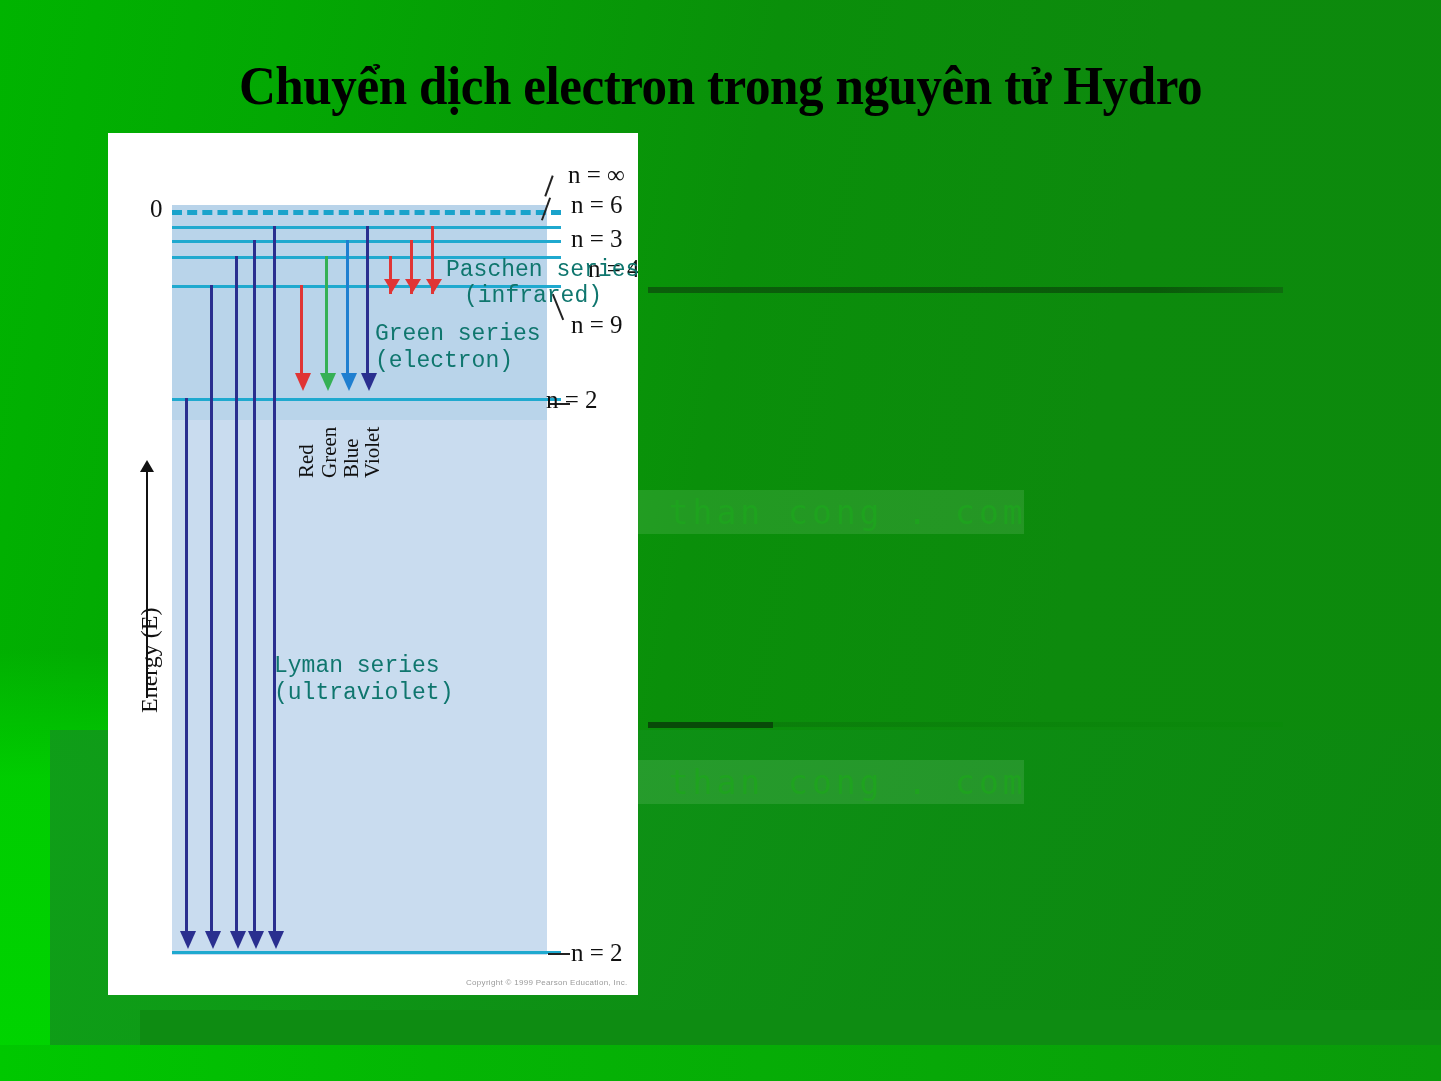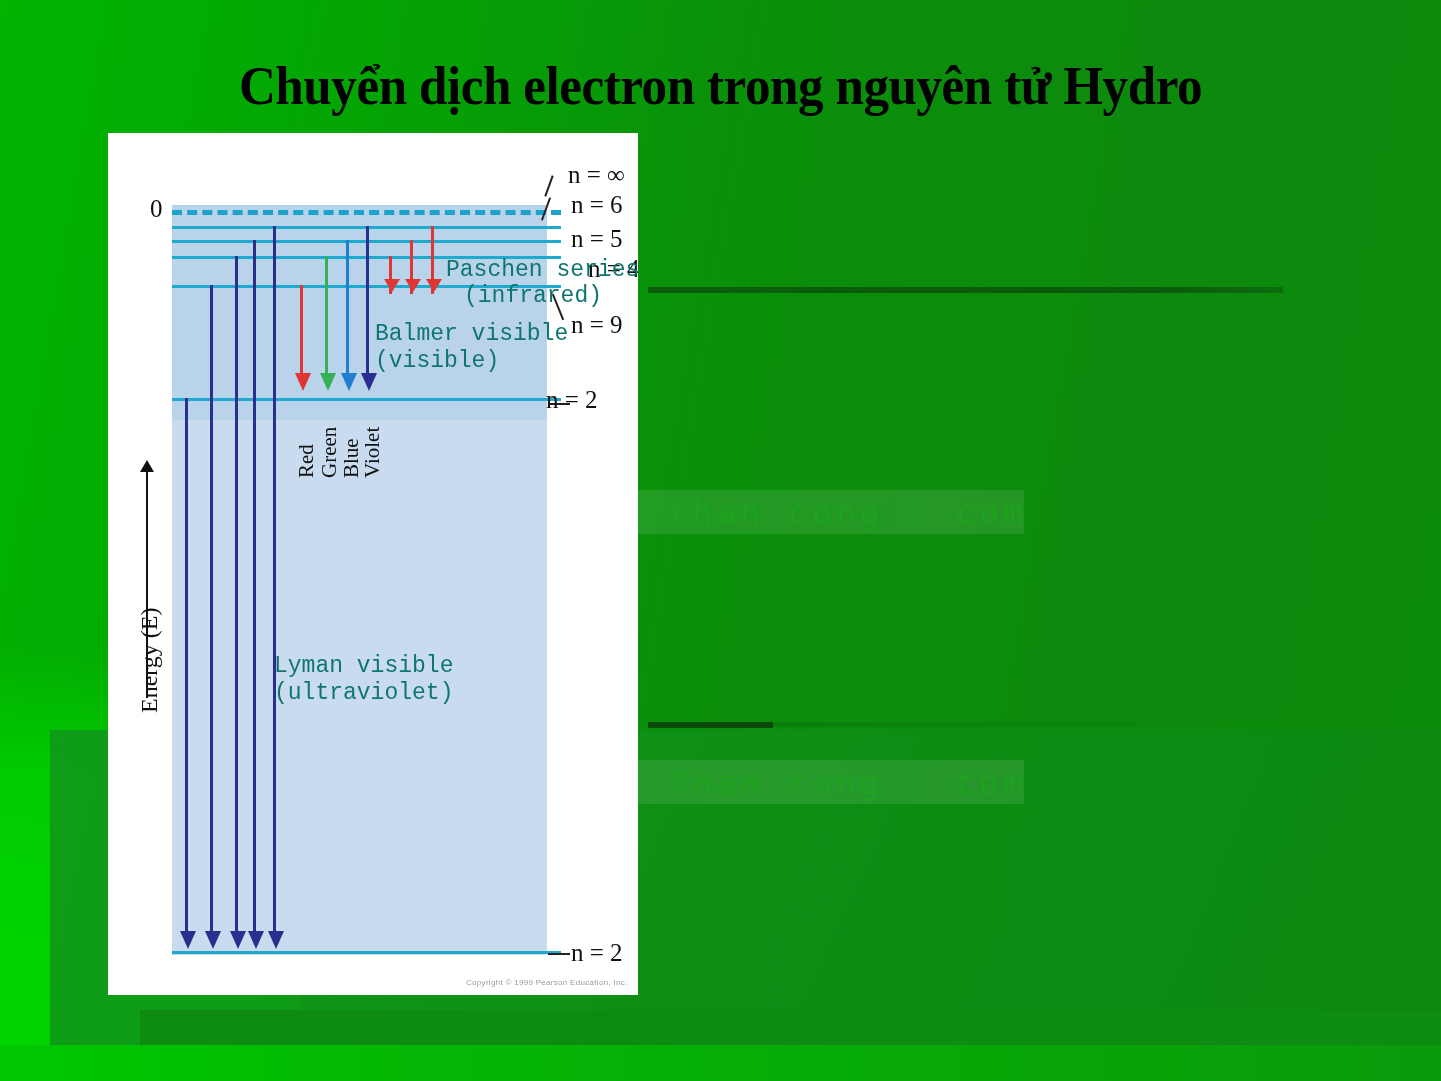--- a/index.html
+++ b/index.html
@@ -268,21 +268,21 @@
       <div class="level" style="left:64px; top:818px; width:389px;"></div>
 
       <div class="leader" style="left:440px; top:42px;  width:2px; height:22px; transform:rotate(20deg);"></div>
       <div class="leader" style="left:437px; top:64px;  width:2px; height:24px; transform:rotate(20deg);"></div>
       <div class="leader" style="left:449px; top:160px; width:2px; height:28px; transform:rotate(-22deg);"></div>
       <div class="leader" style="left:440px; top:270px; width:22px; height:2px;"></div>
       <div class="leader" style="left:440px; top:820px; width:22px; height:2px;"></div>
 
       <div class="nlabel" style="left:460px; top:28px;">n = ∞</div>
       <div class="nlabel" style="left:463px; top:58px;">n = 6</div>
-      <div class="nlabel" style="left:463px; top:92px;">n = 5</div>
+      <div class="nlabel" style="left:463px; top:92px;">n = 3</div>
       <div class="nlabel" style="left:480px; top:122px;">n = 4</div>
       <div class="nlabel" style="left:463px; top:178px;">n = 9</div>
       <div class="nlabel" style="left:438px; top:253px;">n = 2</div>
       <div class="nlabel" style="left:463px; top:806px;">n = 2</div>
 
       <div class="trans" style="left:281px; top:123px; height:38px; background:#e03535;"></div>
       <div class="arrowhead" style="left:276px; top:146px; border-top:13px solid #e03535;"></div>
 
       <div class="trans" style="left:302px; top:107px; height:54px; background:#e03535;"></div>
       <div class="arrowhead" style="left:297px; top:146px; border-top:13px solid #e03535;"></div>
@@ -298,22 +298,22 @@
 
       <div class="trans" style="left:217px; top:123px; height:119px; background:#35b055;"></div>
       <div class="arrowhead" style="left:212px; top:240px; border-top:18px solid #35b055;"></div>
 
       <div class="trans" style="left:238px; top:107px; height:135px; background:#1f7fd0;"></div>
       <div class="arrowhead" style="left:233px; top:240px; border-top:18px solid #1f7fd0;"></div>
 
       <div class="trans" style="left:258px; top:93px; height:149px; background:#2a2f8f;"></div>
       <div class="arrowhead" style="left:253px; top:240px; border-top:18px solid #2a2f8f;"></div>
 
-      <div class="caption" style="left:267px; top:188px;">Balmer visible</div>
-      <div class="caption" style="left:267px; top:215px;">(visible)</div>
+      <div class="caption" style="left:267px; top:188px;">Green series</div>
+      <div class="caption" style="left:267px; top:215px;">(electron)</div>
 
       <div class="colorlabel" style="left:186px; top:345px;">Red</div>
       <div class="colorlabel" style="left:209px; top:345px;">Green</div>
       <div class="colorlabel" style="left:231px; top:345px;">Blue</div>
       <div class="colorlabel" style="left:252px; top:345px;">Violet</div>
 
       <div class="trans" style="left:77px;  top:265px; height:536px; background:#2a2f8f;"></div>
       <div class="arrowhead" style="left:72px;  top:798px; border-top:18px solid #2a2f8f;"></div>
 
       <div class="trans" style="left:102px; top:152px; height:649px; background:#2a2f8f;"></div>
@@ -321,21 +321,21 @@
 
       <div class="trans" style="left:127px; top:123px; height:678px; background:#2a2f8f;"></div>
       <div class="arrowhead" style="left:122px; top:798px; border-top:18px solid #2a2f8f;"></div>
 
       <div class="trans" style="left:145px; top:107px; height:694px; background:#2a2f8f;"></div>
       <div class="arrowhead" style="left:140px; top:798px; border-top:18px solid #2a2f8f;"></div>
 
       <div class="trans" style="left:165px; top:93px;  height:708px; background:#2a2f8f;"></div>
       <div class="arrowhead" style="left:160px; top:798px; border-top:18px solid #2a2f8f;"></div>
 
-      <div class="caption" style="left:166px; top:520px;">Lyman visible</div>
+      <div class="caption" style="left:166px; top:520px;">Lyman series</div>
       <div class="caption" style="left:166px; top:547px;">(ultraviolet)</div>
 
       <div class="axis-head"></div>
       <div class="axis-line"></div>
       <div class="axis-label">Energy (E)</div>
 
       <div class="copyright">Copyright © 1999 Pearson Education, Inc.</div>
 
     </div>
   </div>

